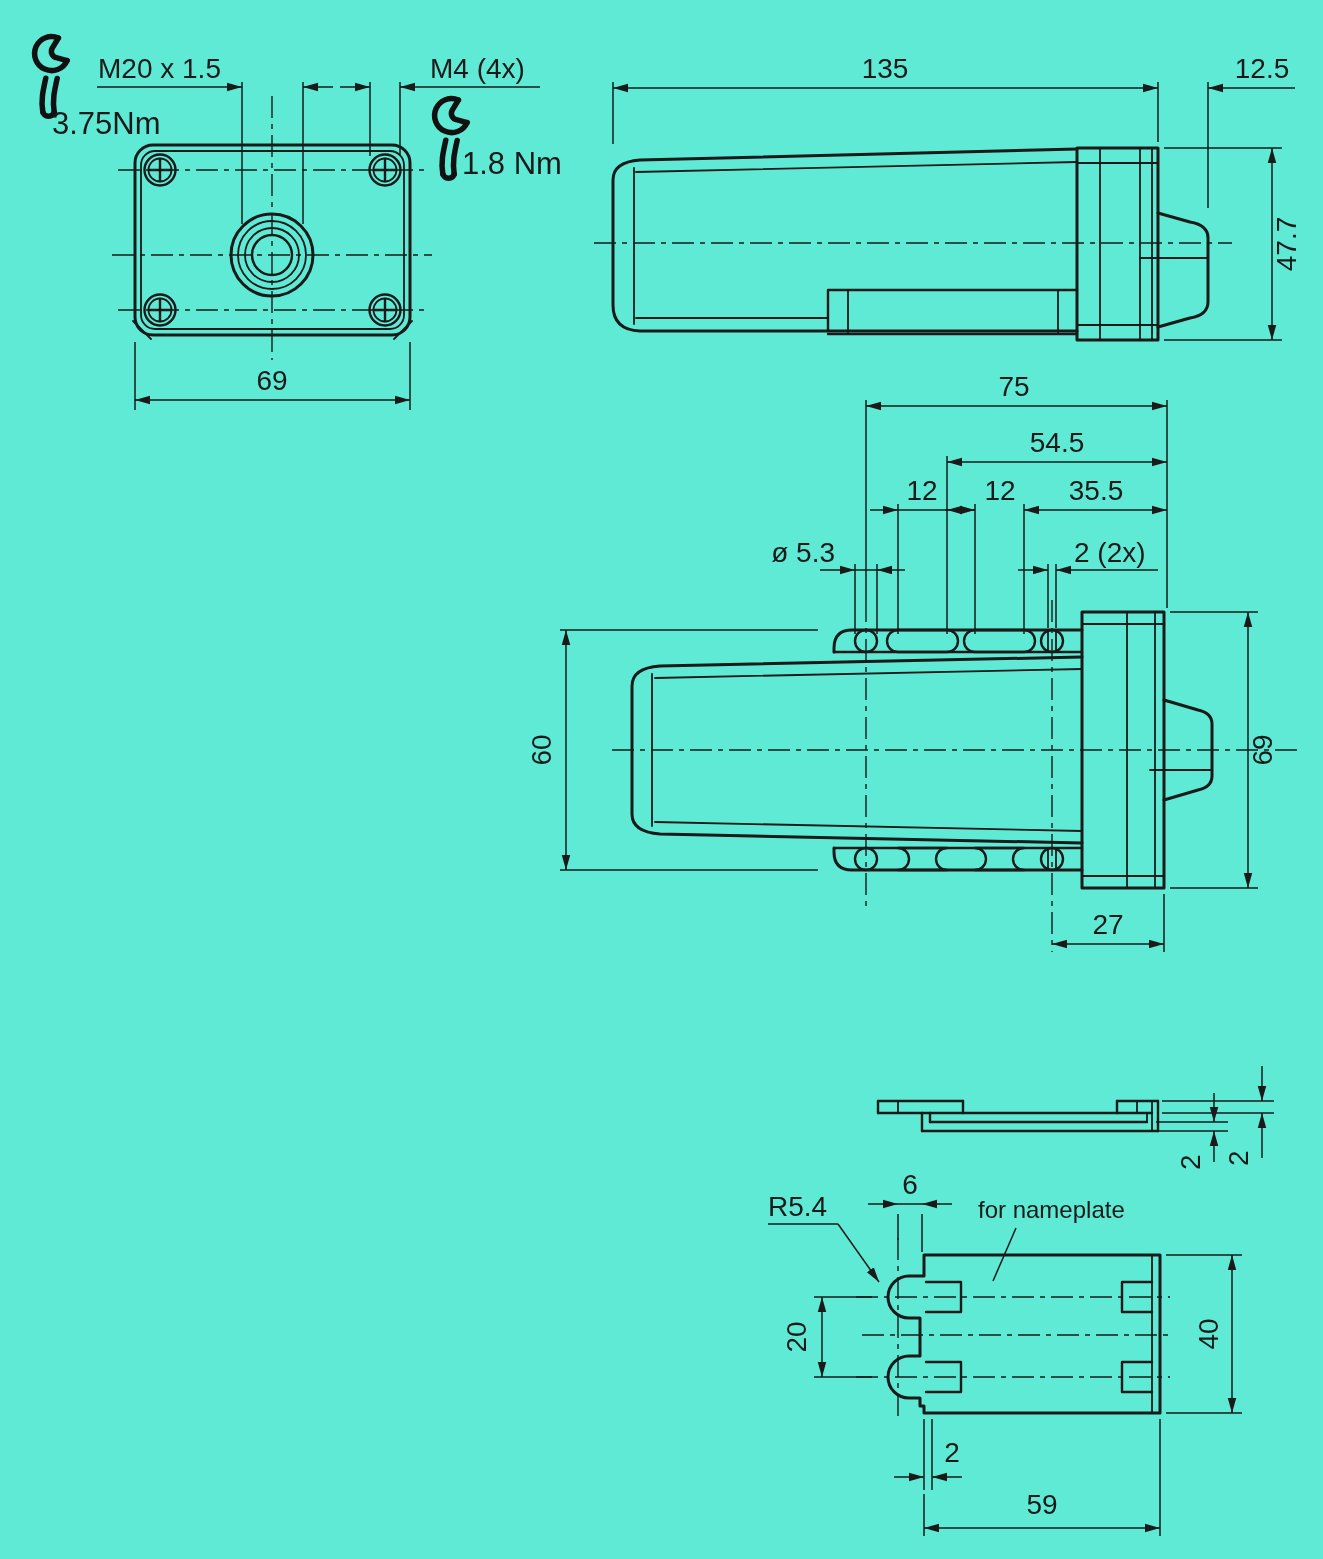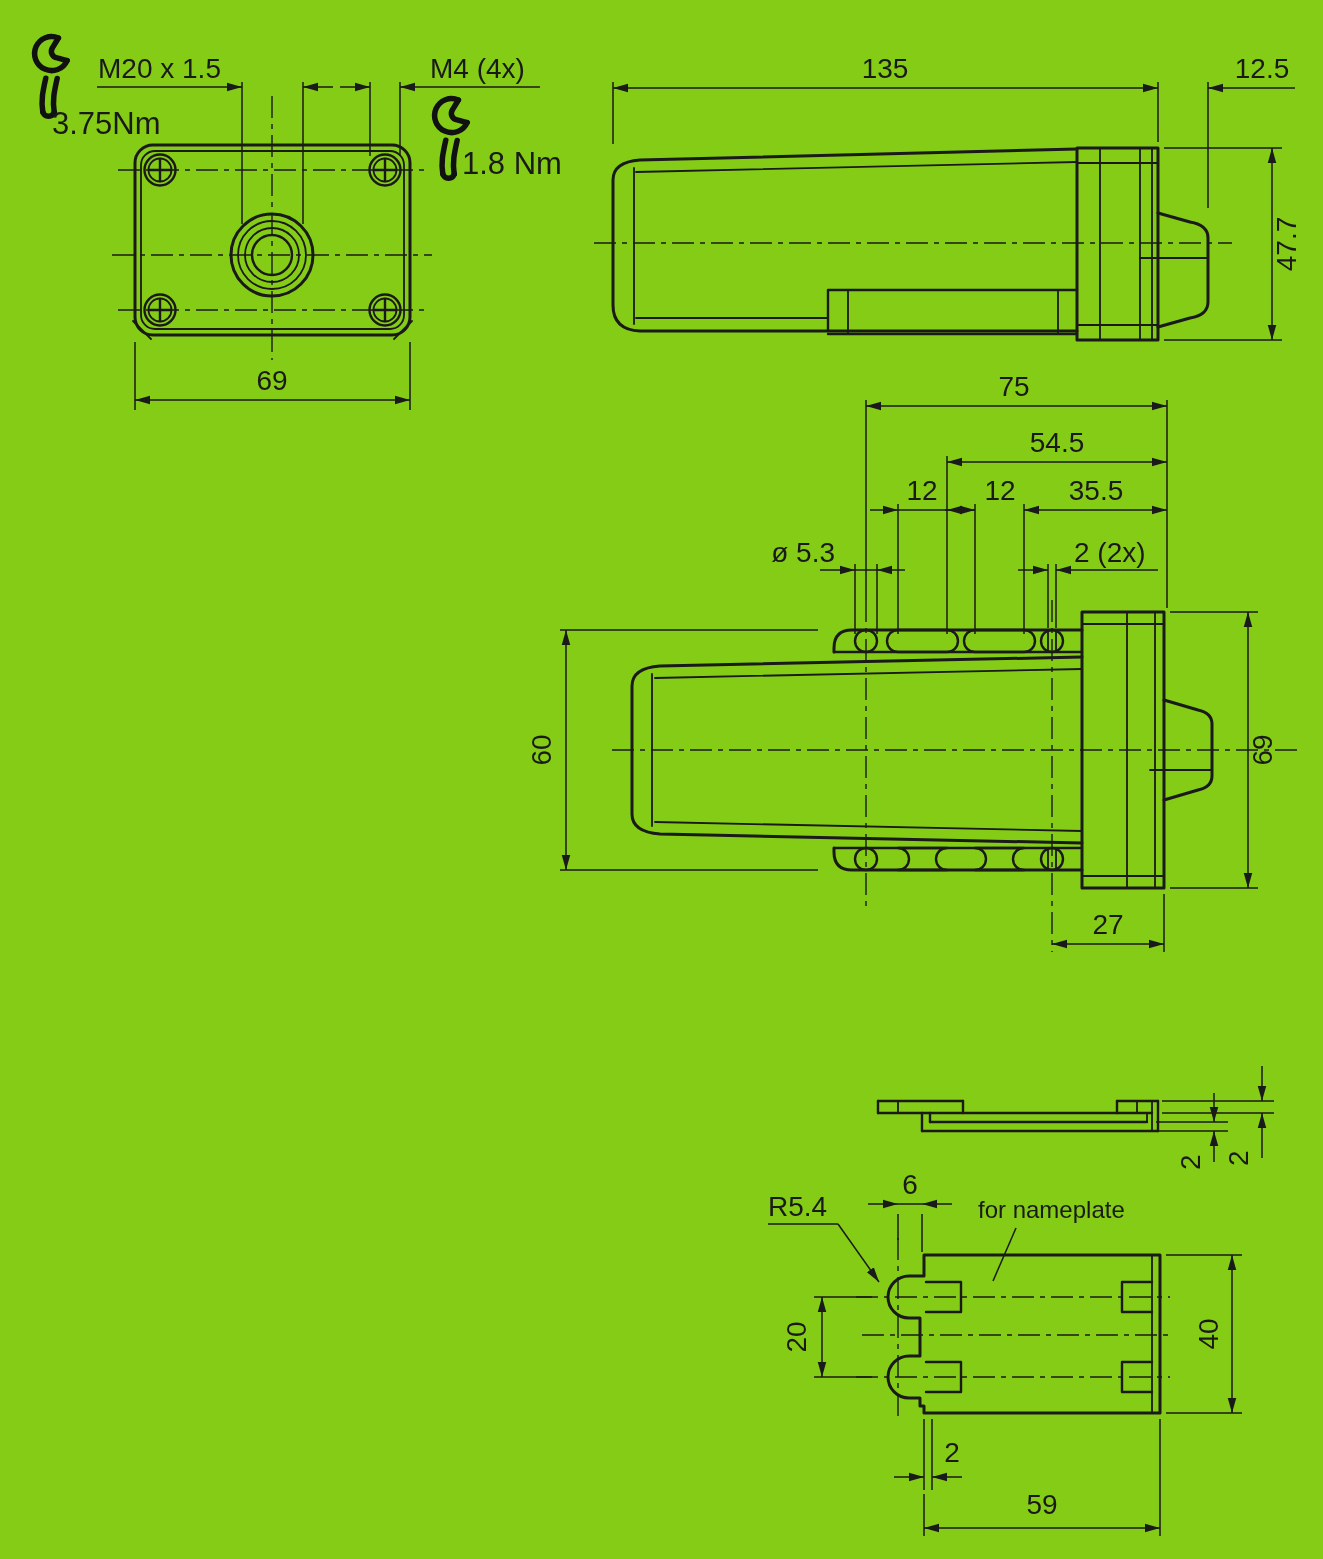--- a/index.html
+++ b/index.html
@@ -1,16 +1,16 @@
 <!DOCTYPE html>
 <html><head>
 <meta charset="utf-8">
 <style>
   html,body{margin:0;padding:0;background:#ffffff;}
-  .page{position:relative;width:1323px;height:1559px;background:#84cc16;overflow:hidden;}
+  .page{position:relative;width:1323px;height:1559px;background:#5eead4;overflow:hidden;}
   svg{display:block;}
   svg text{font-family:"Liberation Sans","DejaVu Sans",sans-serif;fill:#1a1a1a;}
   .t28{font-size:28px;}
   .t31{font-size:31px;}
   .t24{font-size:24px;}
   .ol{stroke:#1a1a1a;stroke-width:3;fill:none;stroke-linejoin:round;stroke-linecap:round;}
   .ol2{stroke:#1a1a1a;stroke-width:2.4;fill:none;stroke-linejoin:round;stroke-linecap:round;}
   .tl{stroke:#1a1a1a;stroke-width:1.8;fill:none;stroke-linecap:round;}
   .dl{stroke:#1a1a1a;stroke-width:1.5;fill:none;}
   .cl{stroke:#1a1a1a;stroke-width:1.4;fill:none;stroke-dasharray:22 6 5 6;}

